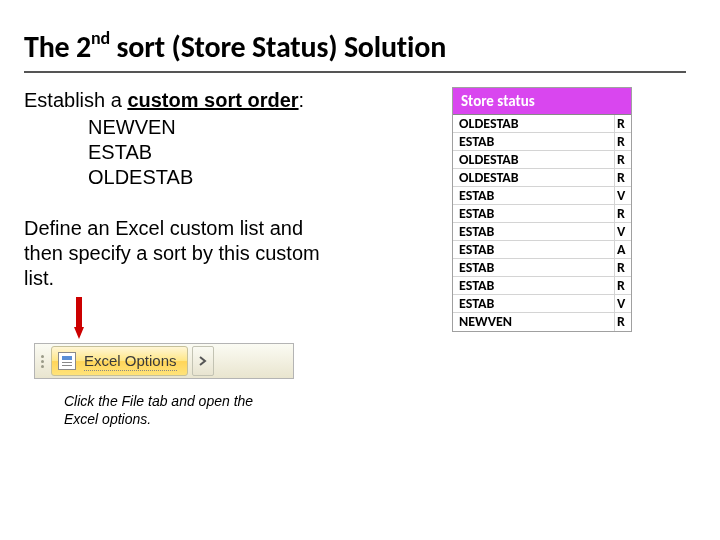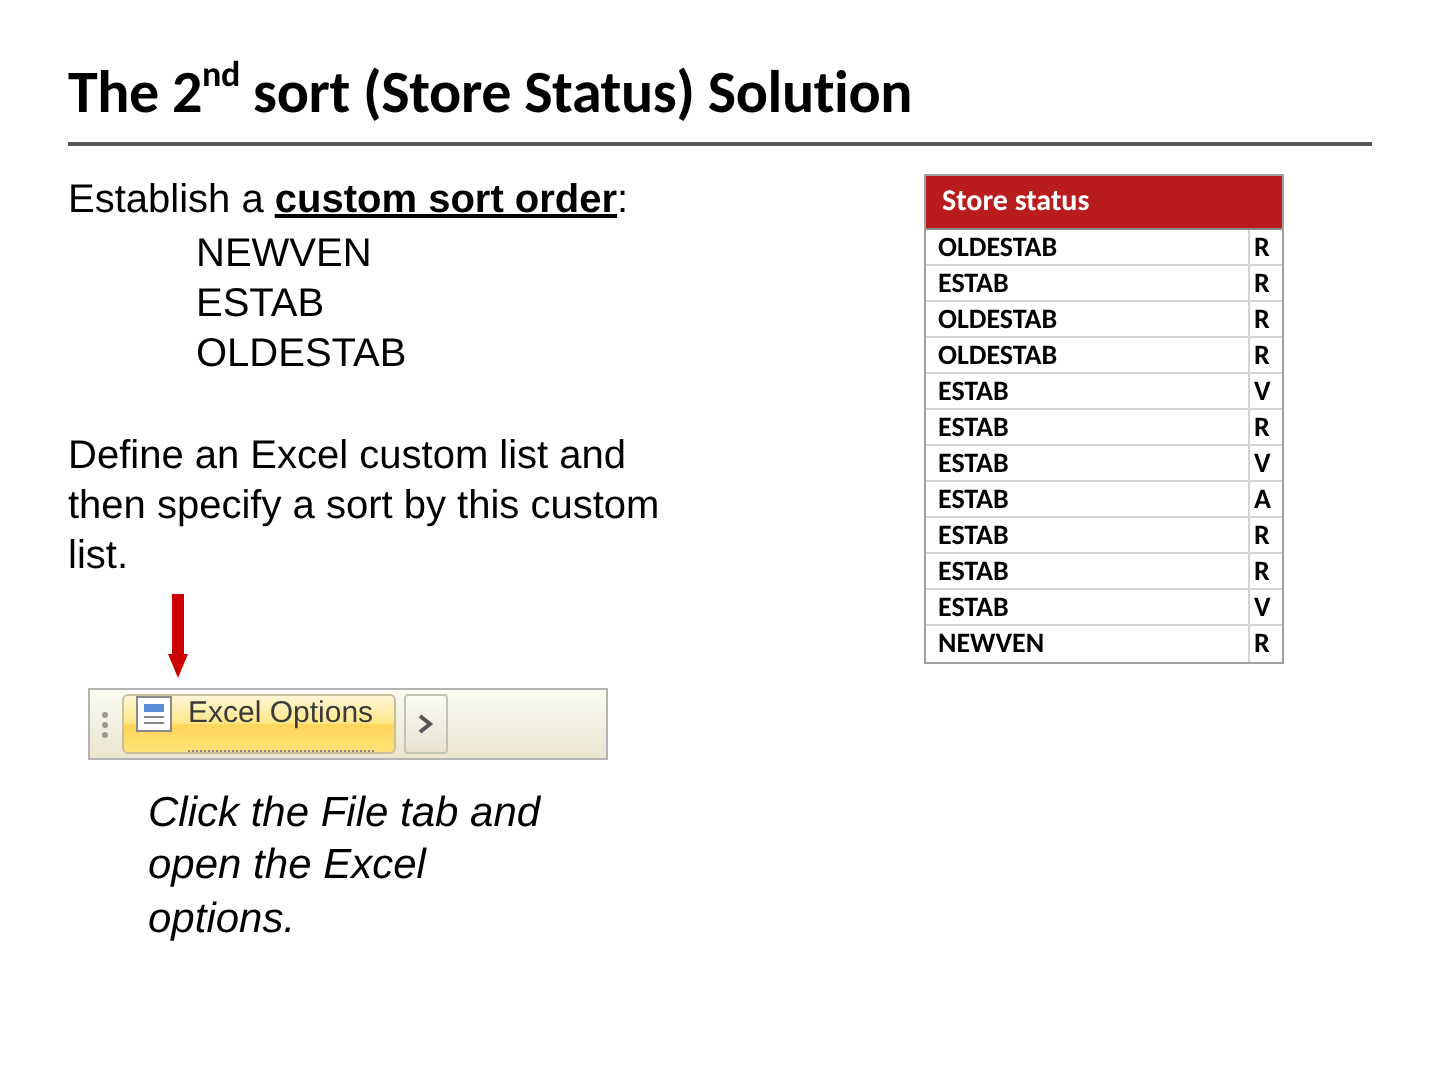--- a/index.html
+++ b/index.html
@@ -6,21 +6,21 @@
   html, body { margin: 0; padding: 0; }
   body {
     width: 720px;
     height: 540px;
     background: #fff;
     font-family: Calibri, Arial, sans-serif;
     color: #000;
     position: relative;
   }
   .slide {
-    padding: 28px 34px 0 34px;
+    padding: 28px 34px 0 24px;
   }
   .title {
     font-size: 30px;
     font-weight: 700;
     color: #000;
     margin: 0 0 6px 0;
     letter-spacing: -0.2px;
   }
   .title sup {
     font-size: 18px;
@@ -88,20 +88,21 @@
     flex-direction: column;
     align-items: center;
     gap: 2px;
     margin-left: 2px;
   }
   .grip span {
     width: 3px; height: 3px; background: #9a9a88; border-radius: 50%;
   }
   .opt-btn {
     display: flex;
+    align-items: center;
     height: 30px;
     margin: 12px 4px;
     padding: 0 10px 0 6px;
     border: 1px solid #c6c19a;
     border-radius: 3px;
     background: linear-gradient(#fff6d6, #ffe788 48%, #ffd559 52%, #ffe37a);
     gap: 8px;
   }
   .opt-btn .icon-box {
     width: 18px; height: 18px;
@@ -126,37 +127,37 @@
     width: 22px; height: 30px;
     margin-right: 3px;
     border: 1px solid #c3c3b3;
     border-radius: 2px;
     background: linear-gradient(#fafaf2,#e8e4d0);
     display: flex; align-items: center; justify-content: center;
   }
   .chev { width: 10px; height: 10px; }
   .chev polyline { fill:none; stroke:#555; stroke-width:2; }
   .caption {
-    font-size: 21px;
+    font-size: 14px;
     font-style: italic;
     line-height: 1.25;
     margin: 14px 0 0 40px;
     max-width: 200px;
   }
 
   
   .tbl {
     border: 1px solid #a0a0a0;
     font-family: Calibri, Arial, sans-serif;
     font-size: 14px;
     width: 180px;
     overflow: hidden;
   }
   .tbl-head {
-    background: #b91c1c;
+    background: #d946ef;
     color: #fff;
     font-weight: 600;
     padding: 4px 8px;
     font-size: 15px;
     border-bottom: 1px solid #888;
   }
   .tbl-row {
     display: flex;
     border-bottom: 1px solid #d4d4d4;
     height: 18px;

